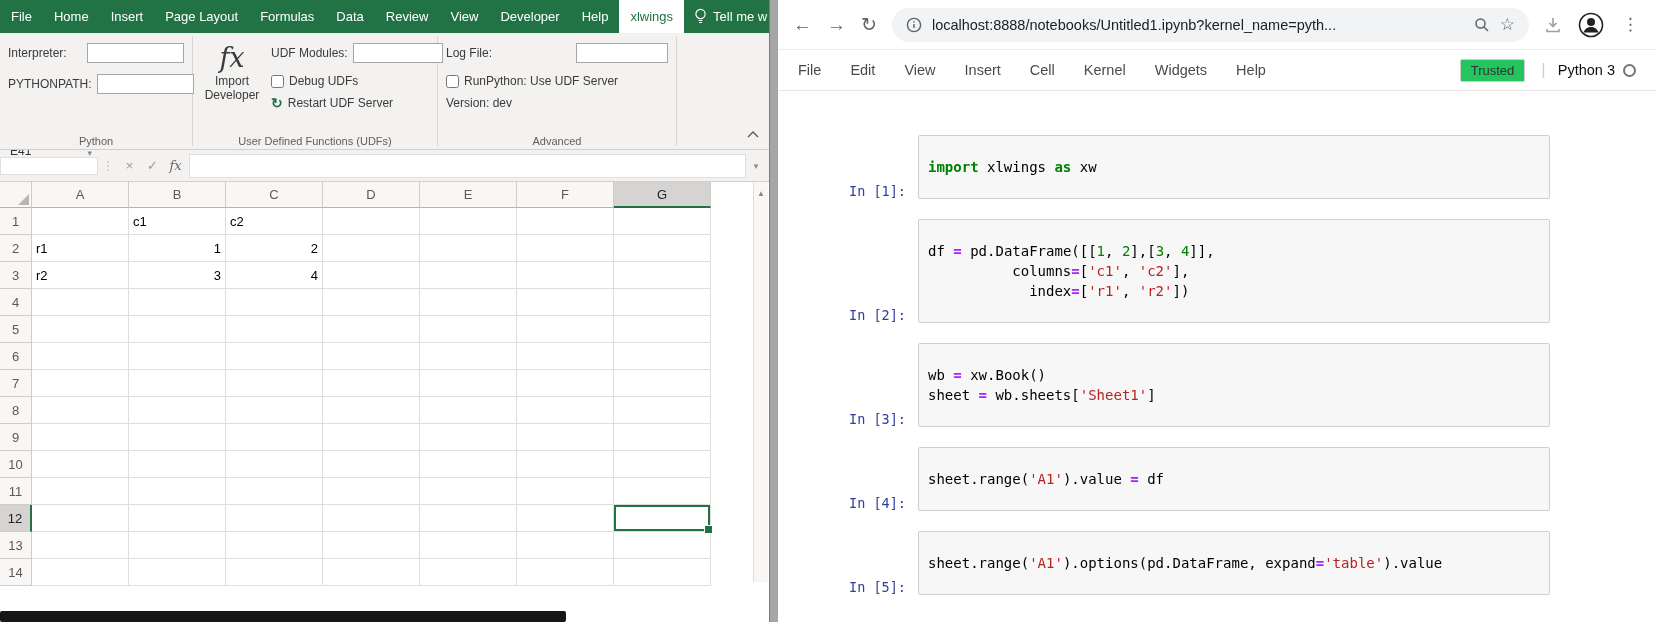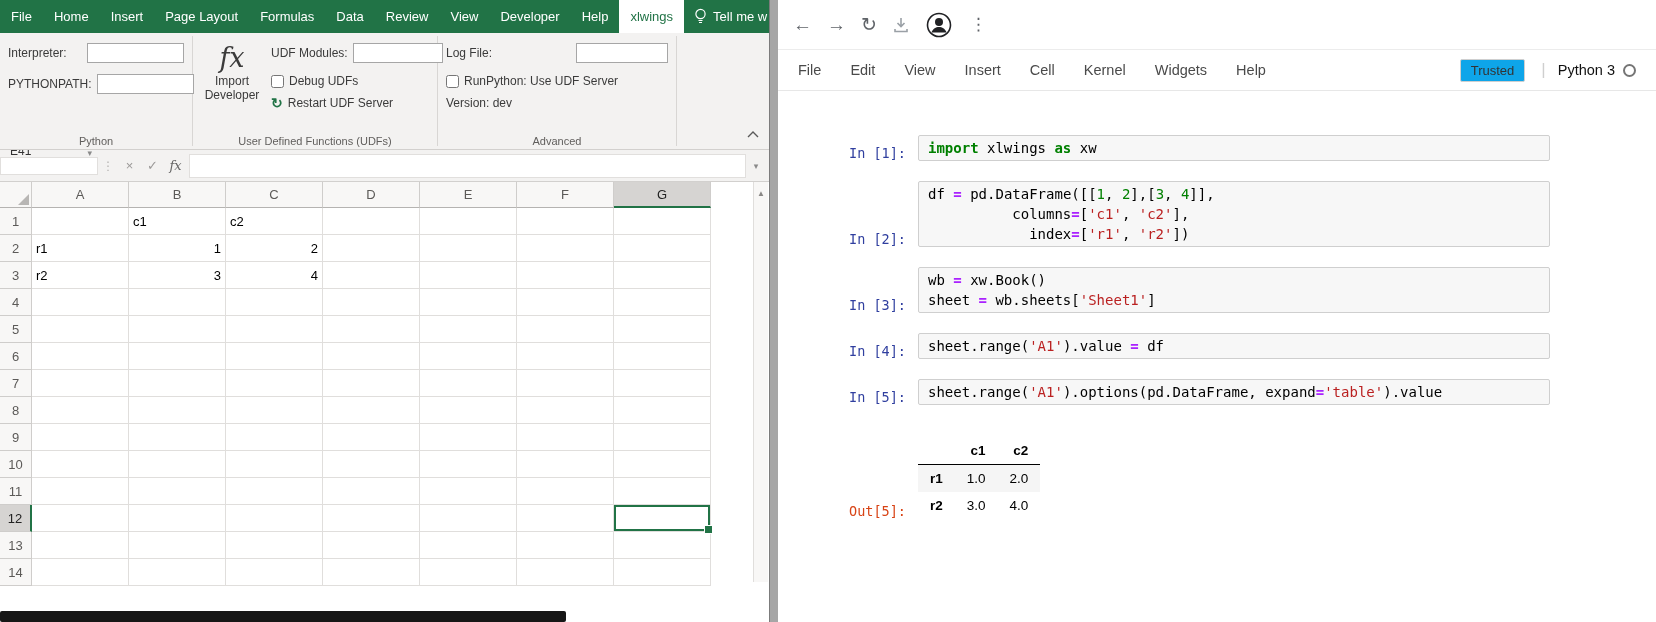--- a/index.html
+++ b/index.html
@@ -73,30 +73,30 @@
   .nav-icon{font-size:19px;color:#5f6368;line-height:1}
   .omnibox{flex:1;height:34px;background:#f1f3f4;border-radius:17px;display:flex;align-items:center;gap:10px;padding:0 14px;min-width:0}
   .url{font-size:14.5px;color:#202124;white-space:nowrap;overflow:hidden;flex:1;min-width:0}
   .star{font-size:17px;color:#5f6368;line-height:1}
   .avatar{width:28px;height:28px;display:flex;align-items:center;justify-content:center}
   .kebab{font-size:17px;color:#5f6368;padding:0 2px}
 
   .jp-menubar{height:41px;display:flex;align-items:center;padding:0 20px;border-bottom:1px solid #e7e7e7;flex:none;font-size:14.5px;color:#4a4a4a}
   .jp-menus{display:flex;gap:29px}
   .jp-menu-item{white-space:nowrap}
-  .trusted{margin-left:auto;border:1px solid #cfcfcf;background:#0ea5e9;border-radius:2px;font-size:13px;color:#333;padding:3px 10px;margin-right:16px;font-family:"Liberation Sans",sans-serif}
+  .trusted{margin-left:auto;border:1px solid #cfcfcf;background:#22c55e;border-radius:2px;font-size:13px;color:#333;padding:3px 10px;margin-right:16px;font-family:"Liberation Sans",sans-serif}
   .jp-div{color:#cfcfcf;margin-right:12px;font-size:17px;font-weight:300}
   .kernel{margin-right:8px;color:#111}
   .kernel-dot{width:13px;height:13px;border:2px solid #757575;border-radius:50%;flex:none}
 
   .notebook{flex:1;overflow:hidden;padding-top:44px;background:#fff}
   .nb-cell{display:flex;align-items:flex-end;margin:0 106px 20px 0}
   .nb-prompt{width:140px;flex:none;text-align:right;padding-right:12px;font-family:"DejaVu Sans Mono",monospace;font-size:13.5px;color:#303f9f;padding-top:7px;white-space:nowrap}
   .nb-prompt.out{color:#d84315;padding-top:4px}
-  .nb-input{flex:1;border:1px solid #cfcfcf;border-radius:2px;background:#f7f7f7;padding:2px 9px;font-family:"DejaVu Sans Mono",monospace;font-size:14px;line-height:20px;white-space:pre;overflow:hidden;min-width:0;color:#000}
+  .nb-input{flex:1;border:1px solid #cfcfcf;border-radius:2px;background:#f7f7f7;padding:21px 9px;font-family:"DejaVu Sans Mono",monospace;font-size:14px;line-height:20px;white-space:pre;overflow:hidden;min-width:0;color:#000}
   .tok-kw{color:#008000;font-weight:bold}
   .tok-num{color:#008000}
   .tok-str{color:#ba2121}
   .tok-op{color:#aa22ff;font-weight:bold}
   .nb-output{flex:1;padding-top:12px;min-width:0}
   .df-table{border-collapse:collapse;font-size:13.5px;color:#000;font-family:"Liberation Sans",sans-serif}
   .df-table th,.df-table td{padding:6px 12px;text-align:right;vertical-align:middle}
   .df-table thead{border-bottom:1px solid #000}
   .df-table th{font-weight:bold}
   .df-table tbody tr:nth-child(odd){background:#f5f5f5}
@@ -371,20 +371,33 @@
   </section>
 
   <div class="pane-divider"></div>
 
   <section class="browser">
 
     <div class="chrome-toolbar">
       <span class="nav-icon">←</span>
       <span class="nav-icon">→</span>
       <span class="nav-icon">↻</span>
+      <div class="omnibox">
+        <svg width="16" height="16" viewBox="0 0 16 16">
+            <circle cx="8" cy="8" r="6.6" fill="none" stroke="#5f6368" stroke-width="1.4"></circle>
+            <rect x="7.3" y="7" width="1.4" height="4" fill="#5f6368"></rect>
+            <rect x="7.3" y="4.2" width="1.4" height="1.4" fill="#5f6368"></rect>
+          </svg>
+        <span class="url">localhost:8888/notebooks/Untitled1.ipynb?kernel_name=pyth...</span>
+        <svg width="16" height="16" viewBox="0 0 16 16">
+            <circle cx="6.5" cy="6.5" r="4.5" fill="none" stroke="#5f6368" stroke-width="1.5"></circle>
+            <path d="M10 10 L14 14" stroke="#5f6368" stroke-width="1.5"></path>
+          </svg>
+        <span class="star">☆</span>
+      </div>
       <svg width="18" height="18" viewBox="0 0 18 18">
           <path d="M9 2 v8 M5.5 7 L9 10.5 L12.5 7" stroke="#9aa0a6" stroke-width="1.6" fill="none"></path>
           <path d="M3 13 v2.5 h12 V13" stroke="#9aa0a6" stroke-width="1.6" fill="none"></path>
         </svg>
       <div class="avatar">
         <svg width="26" height="26" viewBox="0 0 26 26">
             <circle cx="13" cy="13" r="11.5" fill="none" stroke="#202124" stroke-width="1.6"></circle>
             <circle cx="13" cy="10" r="4" fill="#202124"></circle>
             <path d="M5.5 20.5 c1.5-4 4.3-5.5 7.5-5.5 s6 1.5 7.5 5.5" fill="#202124"></path>
           </svg>

